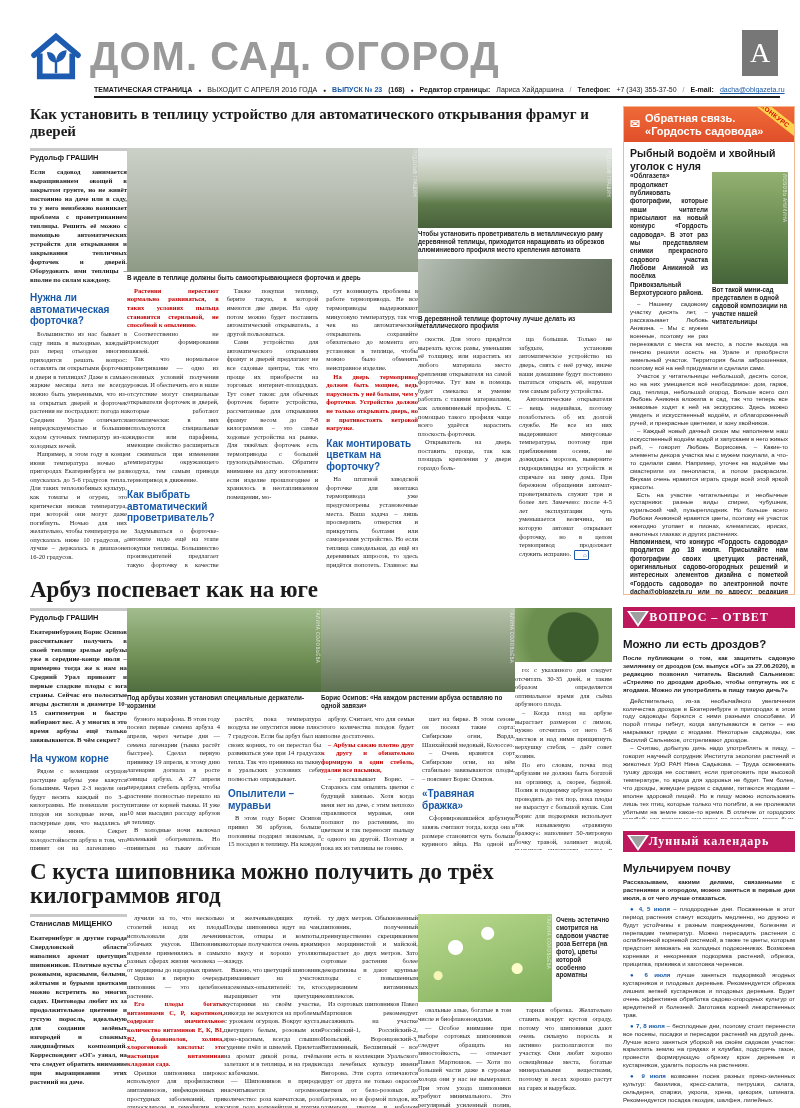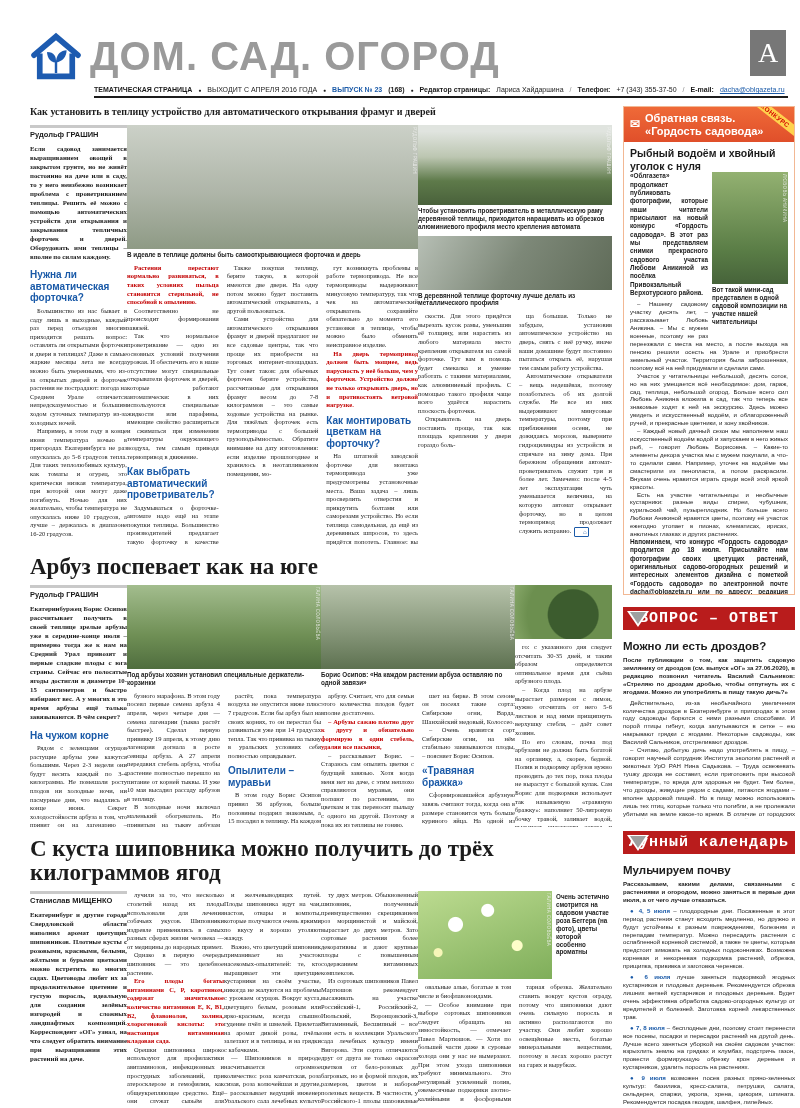--- a/index.html
+++ b/index.html
@@ -1,18 +1,18 @@
 <!DOCTYPE html>
 <html lang="ru"><head>
 <meta charset="utf-8">
 <style>
   *{margin:0;padding:0;box-sizing:border-box}
   html,body{background:#ffffff}
   body{width:800px;height:1108px;overflow:hidden;font-family:"Liberation Serif",serif;color:#1c1c1c}
-  .page{position:relative;width:800px;height:1040px;padding:30px 12px 8px 30px}
+  .page{position:relative;width:800px;height:1040px;padding:30px 20px 8px 30px}
 
   
   .mast{display:flex;justify-content:space-between;align-items:flex-start;height:52px}
   .mast-left{display:flex;align-items:center;gap:8px}
   .homelogo{width:52px;height:52px;flex:0 0 auto}
   .mast-title{font-family:"Liberation Sans",sans-serif;font-weight:700;font-size:40px;letter-spacing:1px;color:#9a9a9a;line-height:1}
   .mast-right{display:flex;gap:8px;align-items:flex-start;padding-right:2px}
   .a-box{width:36px;height:46px;background:#777;color:#fff;display:flex;align-items:center;justify-content:center;font-family:"Liberation Serif",serif;font-size:28px}
   .paper-name{font-weight:700;font-size:12px;letter-spacing:.5px}
   .paper-site{display:block;color:#1a5aa8;font-family:"Liberation Sans",sans-serif;font-weight:700;font-size:8.5px;text-decoration:underline;margin:2px 0;cursor:pointer}
@@ -23,21 +23,21 @@
   .strip .dot::before{content:"●";font-size:5px;color:#1c1c1c}
   .strip .sl::before{content:"/";color:#888}
   .strip a{color:#1a5aa8;text-decoration:underline;cursor:pointer}
 
   
   .main{display:flex;gap:11px;margin-top:8px}
   .leftcol{width:582px;flex:0 0 auto}
   .sidebar{width:172px;flex:0 0 auto}
 
   h1{font-size:33px;font-weight:600;line-height:1.02;margin-bottom:5px}
-  .subhead{font-size:10px;font-weight:700;margin-bottom:8px}
+  .subhead{font-size:15px;font-weight:700;margin-bottom:8px}
   h2.a-head{font-size:23px;font-weight:600;line-height:1.05;margin:10px 0 6px}
 
   .grid6{display:grid;grid-template-columns:repeat(6,1fr);column-gap:0;overflow:hidden}
   .a1grid{height:420px}
   .a2grid{height:242px}
   .a3grid{height:212px}
   .zone{display:flex;flex-direction:column;overflow:hidden}
   .span2{grid-column:span 2}.span3{grid-column:span 3}
   .innergrid{display:grid;column-gap:8px;flex:1;overflow:hidden;min-height:0}
   .cols2{grid-template-columns:1fr 1fr}.cols3{grid-template-columns:1fr 1fr 1fr}
@@ -77,21 +77,21 @@
   .fb-box{border:1px solid #f2b894;height:489px;overflow:hidden;background:#fff}
   .fb-head{position:relative;background:linear-gradient(180deg,#ef6a38,#e04f2a);color:#fff;font-family:"Liberation Sans",sans-serif;font-weight:700;font-size:11px;line-height:1.15;padding:5px 6px;display:flex;gap:5px;align-items:center;overflow:hidden}
   .env{font-size:12px}
   .ribbon{position:absolute;right:-22px;top:4px;transform:rotate(38deg);background:#ffd24d;color:#d40000;font-size:6.5px;font-weight:700;padding:1px 24px;letter-spacing:.5px}
   .fb-inner{padding:5px 6px;font-family:"Liberation Sans",sans-serif}
   .fb-title{font-weight:700;font-size:10.5px;line-height:1.2;font-family:"Liberation Sans",sans-serif}
   .fb-body .blk{font-family:"Liberation Sans",sans-serif;font-size:6.1px;line-height:1.3}
   .fb-body .b-lead{font-size:6.4px}
   .fb-photowrap{float:right;width:76px;margin:0 0 3px 4px}
   .fb-photowrap .ph{height:112px}
-  .secbar{position:relative;background:#b91c1c;color:#fff;text-align:center;font-family:Liberation Mono, monospace;font-weight:700;font-size:15px;letter-spacing:1px;padding:3px 0;margin-bottom:10px}
+  .secbar{position:relative;background:#be185d;color:#fff;text-align:center;font-family:Liberation Serif, serif;font-weight:700;font-size:12px;letter-spacing:1px;padding:3px 0;margin-bottom:10px}
   .secbar .tri{position:absolute;left:4px;top:4px;width:0;height:0;border:11px solid transparent;border-top:16px solid #fff;border-bottom:0}
   .secbar .tri::after{content:"";position:absolute;left:-8px;top:-15px;width:0;height:0;border:8px solid transparent;border-top:12px solid #9f9f9f;border-bottom:0}
   .qa-box{margin-top:12px;height:212px;overflow:hidden}
   .qa-title,.cal-title{font-family:"Liberation Sans",sans-serif;font-weight:700;font-size:11.5px;margin-bottom:4px}
   .qa-body .blk,.cal-body .blk{font-family:"Liberation Sans",sans-serif;font-size:6.1px;line-height:1.3}
   .cal-box{margin-top:12px;height:300px;overflow:hidden}
 </style>
 </head>
 <body>
 

